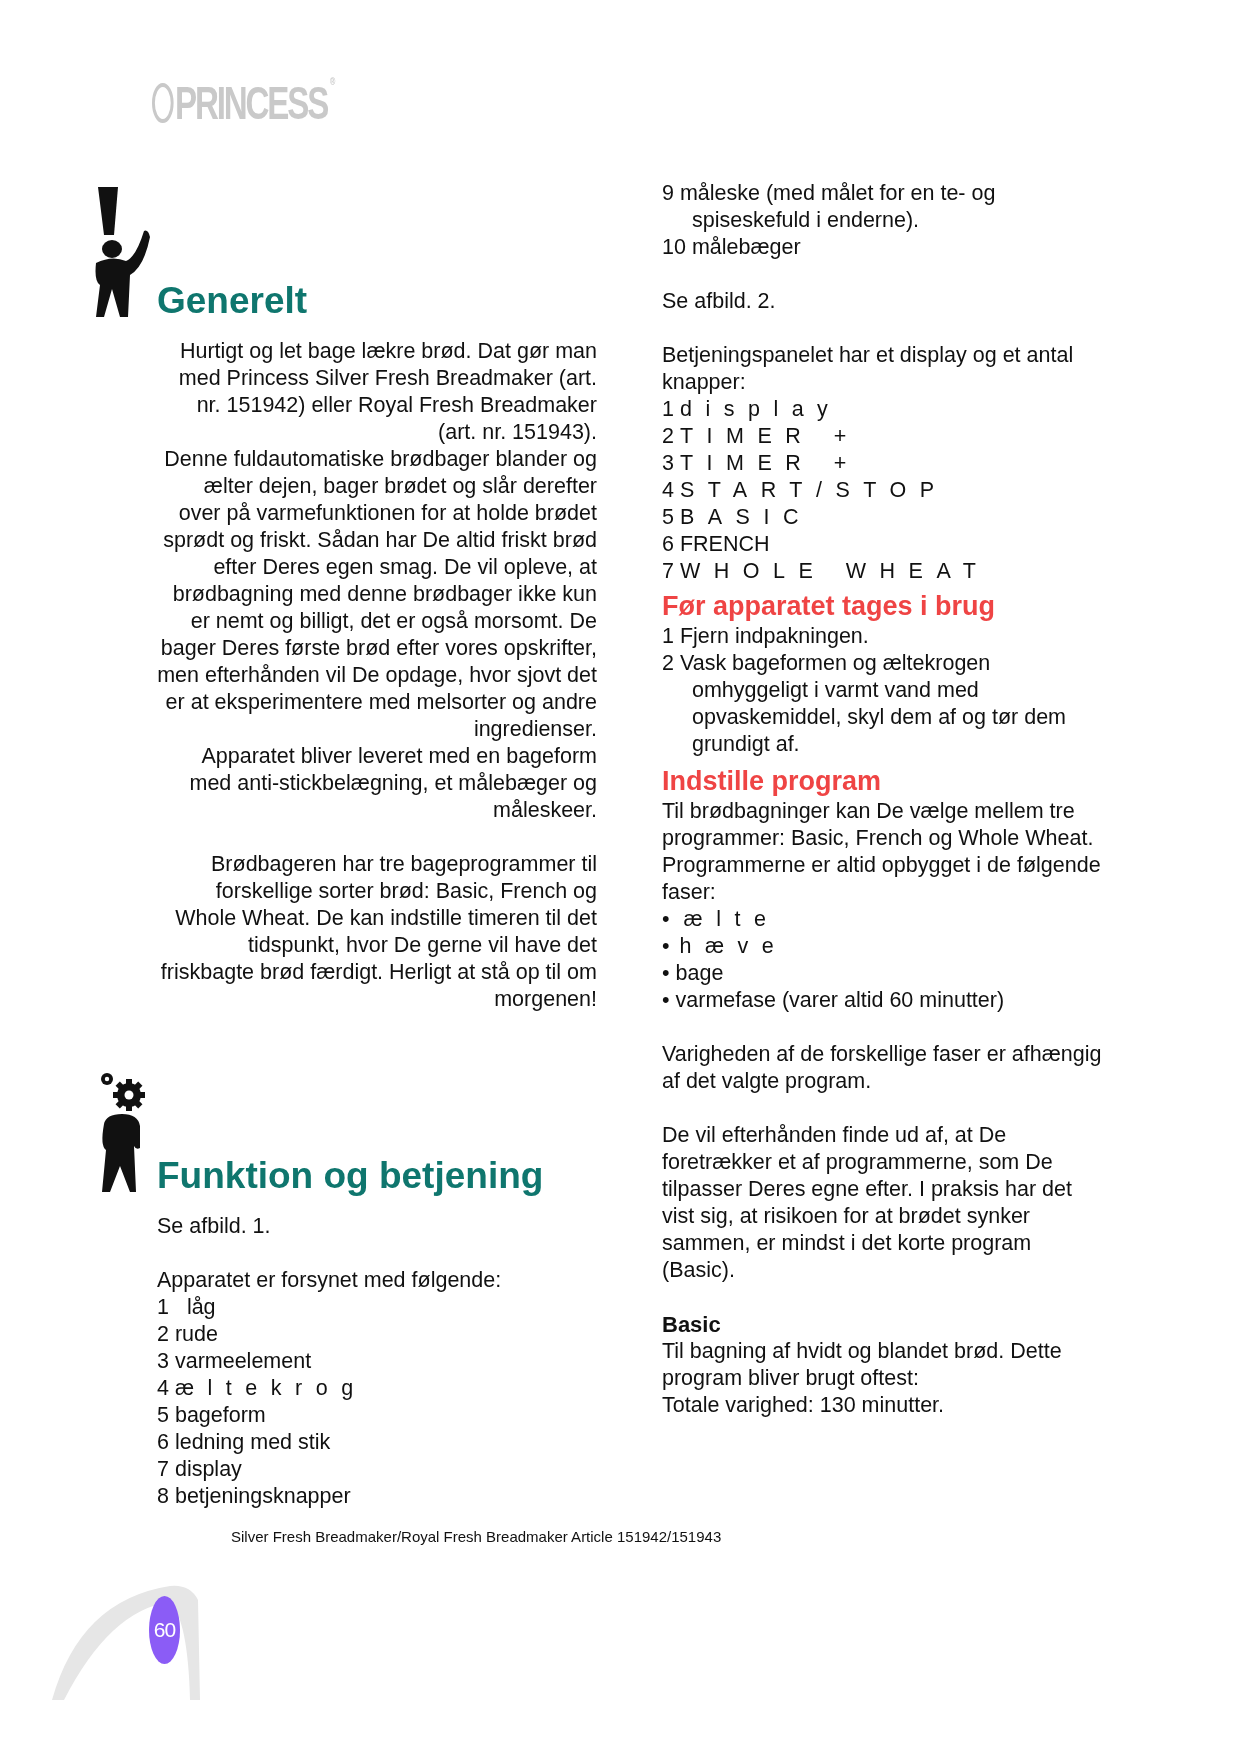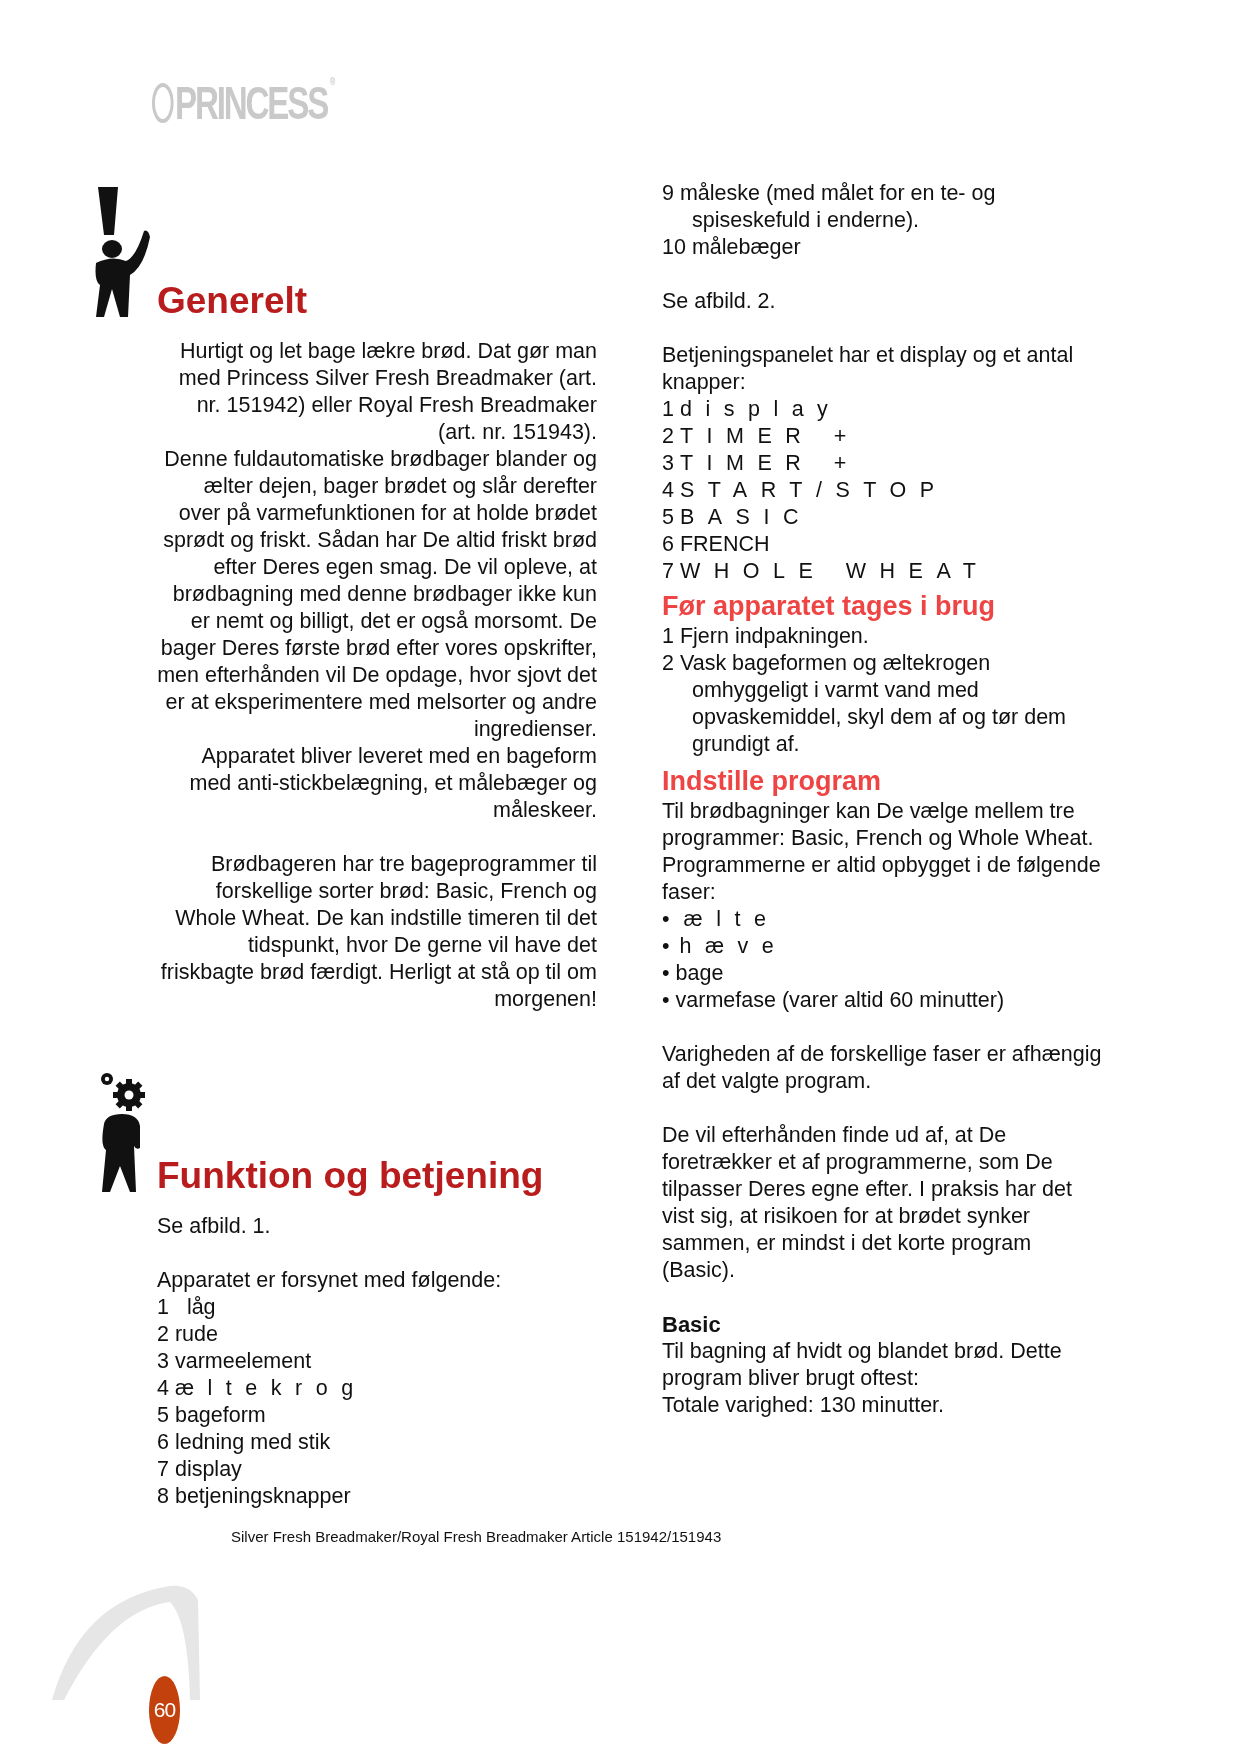--- a/index.html
+++ b/index.html
@@ -19,35 +19,35 @@
     border-radius: 50%; margin-right: 2px; box-sizing: border-box;
   }
   .logo .tm { font-size: 10px; align-self: flex-start; margin-left: 4px; letter-spacing: 0; }
 
   .col { position: absolute; font-size: 21.5px; line-height: 27px; }
   .col-left { left: 157px; width: 440px; }
   .col-right { left: 662px; width: 440px; }
 
   .icon-fig { position: absolute; }
   .section-title {
-    position: absolute; left: 157px; font-weight: bold; color: #b91c1c;
+    position: absolute; left: 157px; font-weight: bold; color: #0f766e;
     font-size: 37px; letter-spacing: 0px;
   }
   .sub-title { font-weight: bold; font-size: 27px; color: #ef4444; margin: 0; line-height: 34px; }
   .bold-label { font-weight: bold; font-size: 22px; }
   p { margin: 0; }
   .gap { height: 27px; }
   .hang { padding-left: 30px; text-indent: -30px; }
   .spaced { letter-spacing: 13.5px; }
   .bullet::before { content: "\2022"; margin-right: 6px; }
 
   .footer-arc { position: absolute; left: 50px; top: 1580px; }
   .page-badge {
-    position: absolute; left: 149px; top: 1676px; width: 31px; height: 68px;
-    background: #c2410c; border-radius: 50%; color: #fff; font-size: 21px;
+    position: absolute; left: 149px; top: 1596px; width: 31px; height: 68px;
+    background: #8b5cf6; border-radius: 50%; color: #fff; font-size: 21px;
     display: flex; align-items: center; justify-content: center; letter-spacing: -1px;
   }
   .footer-text { position: absolute; left: 231px; top: 1528px; font-size: 15px; color: #111; }
 </style>
 </head>
 <body>
 
 <div class="logo">
   <span class="crest"></span>
   <span>PRINCESS</span>

